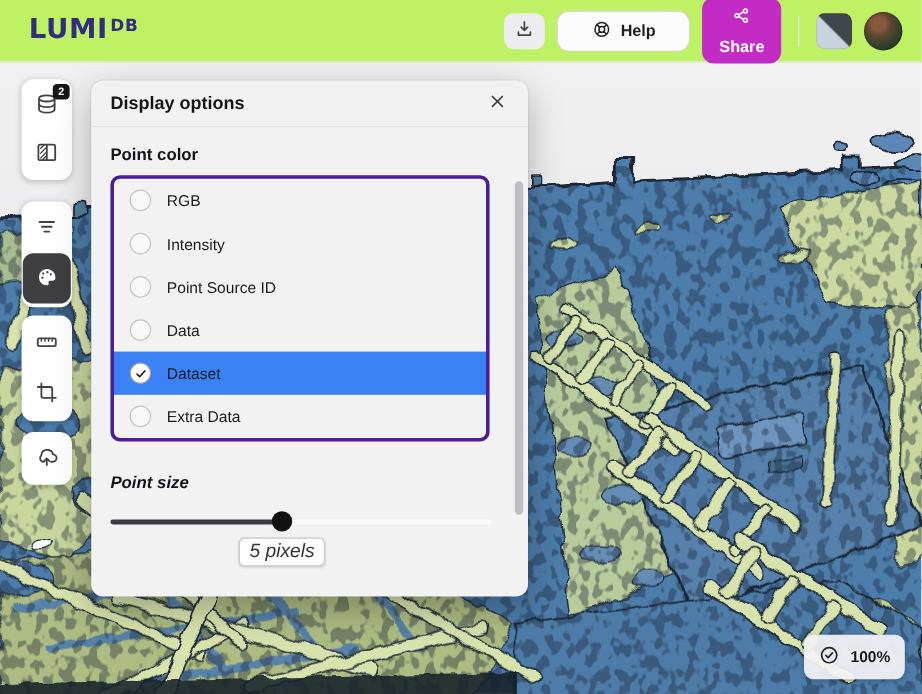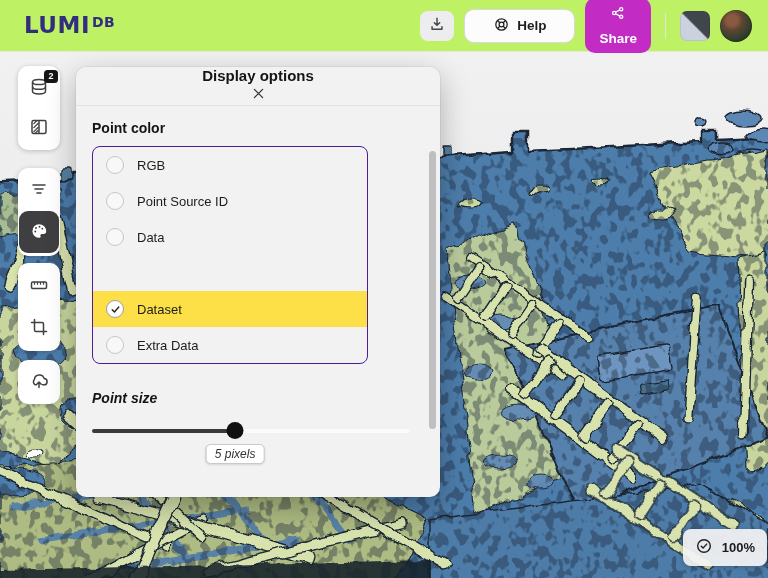--- a/index.html
+++ b/index.html
@@ -37,47 +37,47 @@
   .tool-btn.active-tile { height:44px; }
   .active-pill { width:40px; height:42px; border-radius:9px; background:#3f3f41;
     display:flex; align-items:center; justify-content:center; }
   .badge { position:absolute; top:2px; right:2px; min-width:14px; height:13px; border-radius:3.5px;
     background:#17171a; color:#fff; font-size:9px; font-weight:700; line-height:13px; text-align:center; padding:0 2px; }
 
   
   .panel { position:absolute; left:76px; top:15px; width:364px; height:430px; background:#f2f2f3;
     border-radius:10px; box-shadow:0 10px 30px rgba(0,0,0,.28), 0 0 0 1px rgba(0,0,0,.05); z-index:20; overflow:hidden; }
   .panel-header { height:39px; display:flex; align-items:center; justify-content:space-between;
-    padding:0 16px; border-bottom:1px solid #e2e2e4;flex-direction:column; }
+    padding:0 16px; border-bottom:1px solid #e2e2e4; }
   .panel-title { font-size:15px; font-weight:700; color:#151517; }
   .close-btn { background:none; border:none; cursor:pointer; display:flex; padding:2px; }
   .panel-body { position:relative; padding:14px 30px 0 16px; }
   .section-label { font-size:14px; font-weight:700; color:#151517; }
-  .options-box { margin-top:10px; width:276px; border:1px solid #4c1d95; border-radius:8px; overflow:hidden; }
+  .options-box { margin-top:10px; width:316px; border:3px solid #4c1d95; border-radius:8px; overflow:hidden; }
   .opt-row { height:36px; display:flex; align-items:center; gap:13px; padding-left:13px; cursor:pointer; }
-  .opt-row.selected { background:#fde047;margin-top:36px; }
+  .opt-row.selected { background:#3b82f6; }
   .radio { width:18px; height:18px; border-radius:50%; border:1.5px solid #c6c6c9; background:#f8f8f9;
     flex:0 0 auto; display:flex; align-items:center; justify-content:center; }
   .opt-row.selected .radio { background:#fff; border-color:#9d9da0; }
   .opt-row .check { display:none; }
   .opt-row.selected .check { display:block; }
   .opt-label { font-size:13px; color:#1c1c1e; }
   .pointsize-wrap { margin-top:26px;font-style:italic; }
   .slider { position:relative; width:318px; margin-top:16px; height:18px; }
   .slider-track { position:absolute; top:7px; left:0; right:0; height:4px; border-radius:2px; background:#fbfbfc; }
   .slider-fill { position:absolute; top:7px; left:0; height:4px; border-radius:2px; background:#3a3a3c; }
   .slider-thumb { position:absolute; top:0; width:17px; height:17px; border-radius:50%; background:#111;
     transform:translateX(-50%); cursor:pointer; }
   .slider-tooltip { position:relative; width:318px; height:24px; margin-top:4px; }
   .tooltip-box { position:absolute; transform:translateX(-50%); background:#fff; border:1px solid #c9c9cc;
-    border-radius:5px; padding:2px 8px; font-size:12px; color:#333; box-shadow:0 1px 2px rgba(0,0,0,.12); white-space:nowrap; }
+    border-radius:5px; padding:2px 8px; font-size:16px; color:#333; box-shadow:0 1px 2px rgba(0,0,0,.12); white-space:nowrap; }
   .panel-scrollbar { position:absolute; right:4px; top:45px; width:7px; height:278px; border-radius:4px; background:#bfbfc2; }
 
   
-  .zoom-ctl { position:absolute; right:1px; bottom:12px; display:flex; align-items:center; gap:9px;
+  .zoom-ctl { position:absolute; right:14px; bottom:12px; display:flex; align-items:center; gap:9px;
     padding:8px 12px; border-radius:8px; background:rgba(243,243,244,.93);
     box-shadow:0 1px 4px rgba(0,0,0,.25); border:none; cursor:pointer; z-index:10; }
   .zoom-label { font-size:13px; font-weight:600; color:#1b1b1d; }
 </style>
 </head>
 <body>
 
 <header class="topbar">
   <div class="logo">
     <span>LUMI</span>
@@ -348,20 +348,24 @@
     <div class="panel-body">
       <div class="section-label">Point color</div>
 
       <div class="options-box">
         <div class="opt-row">
           <span class="radio"></span>
           <span class="opt-label">RGB</span>
         </div>
         <div class="opt-row">
           <span class="radio"></span>
+          <span class="opt-label">Intensity</span>
+        </div>
+        <div class="opt-row">
+          <span class="radio"></span>
           <span class="opt-label">Point Source ID</span>
         </div>
         <div class="opt-row">
           <span class="radio"></span>
           <span class="opt-label">Data</span>
         </div>
         <div class="opt-row selected">
           <span class="radio">
             <svg class="check" width="11" height="11" viewBox="0 0 20 20" fill="none" stroke="#1d1d1f" stroke-width="2.4" stroke-linecap="round" stroke-linejoin="round">
               <path d="M4 10.5l4 4 8-9"></path>

